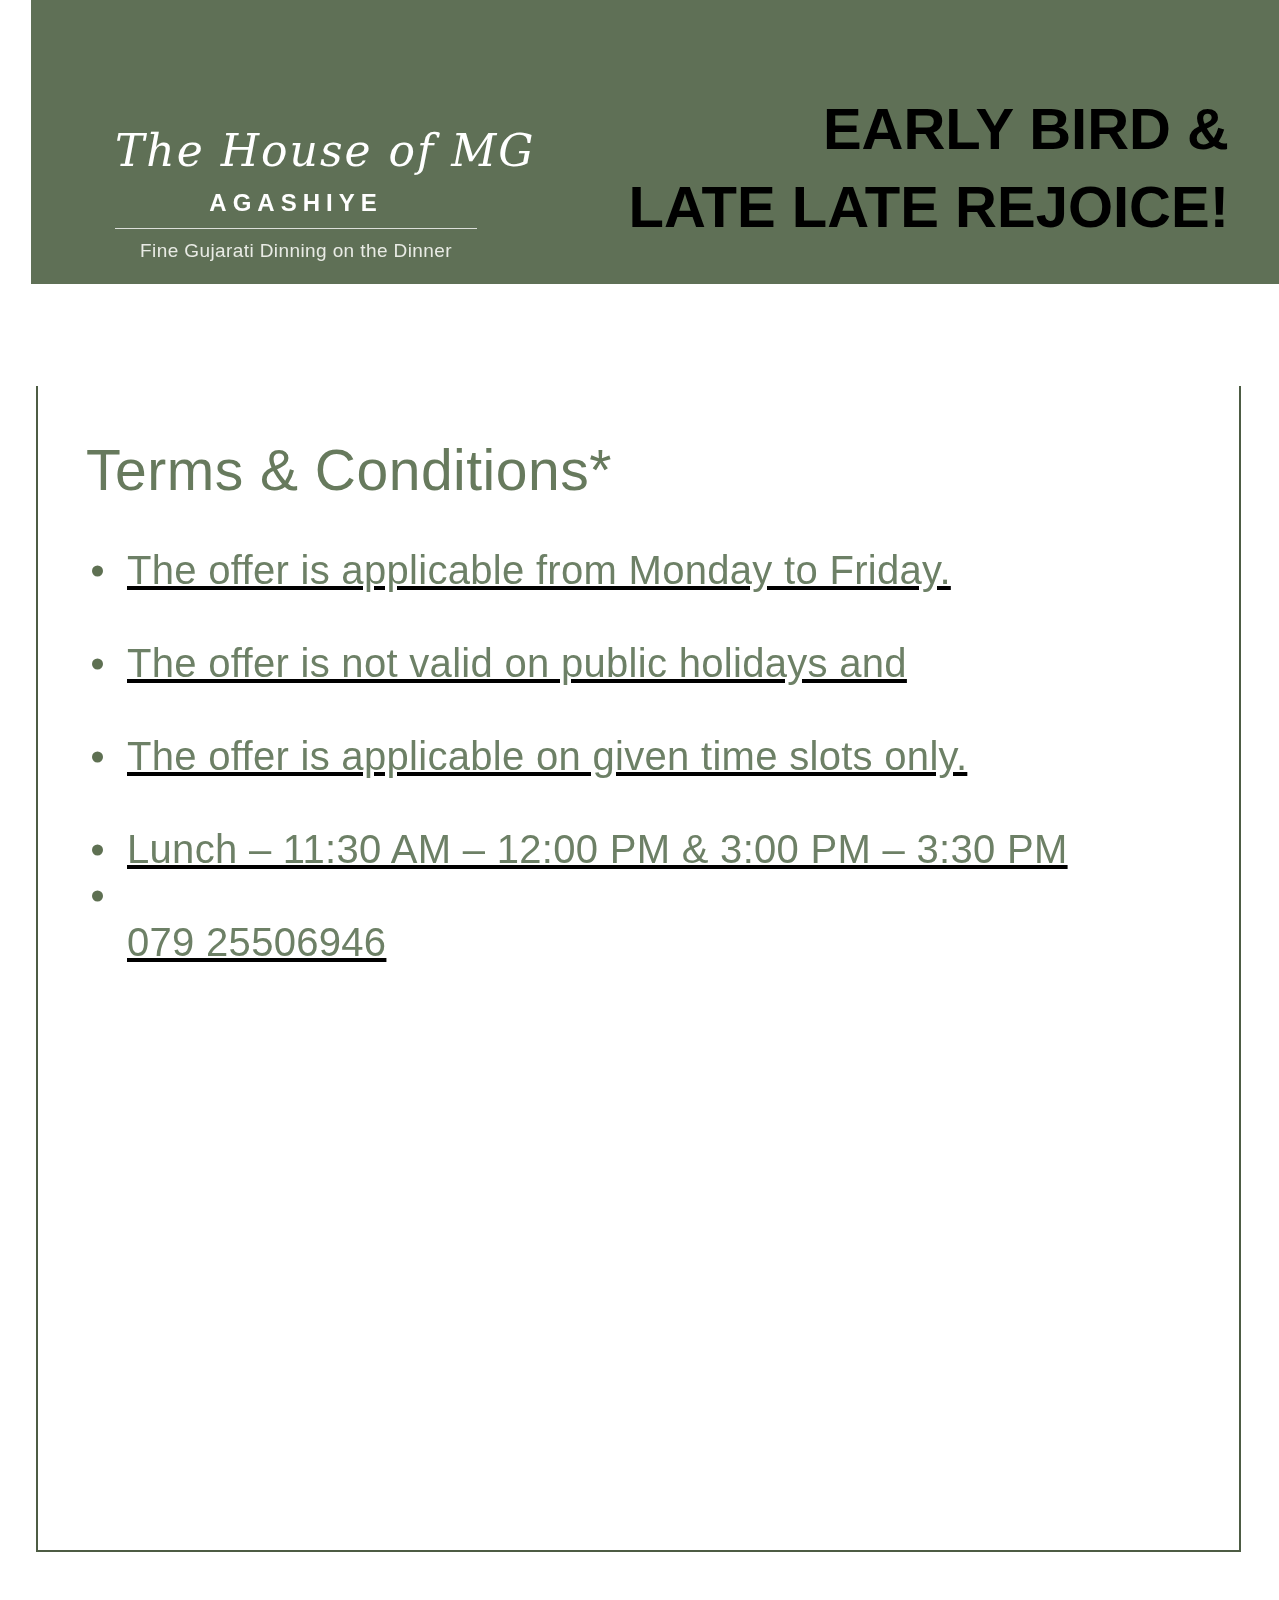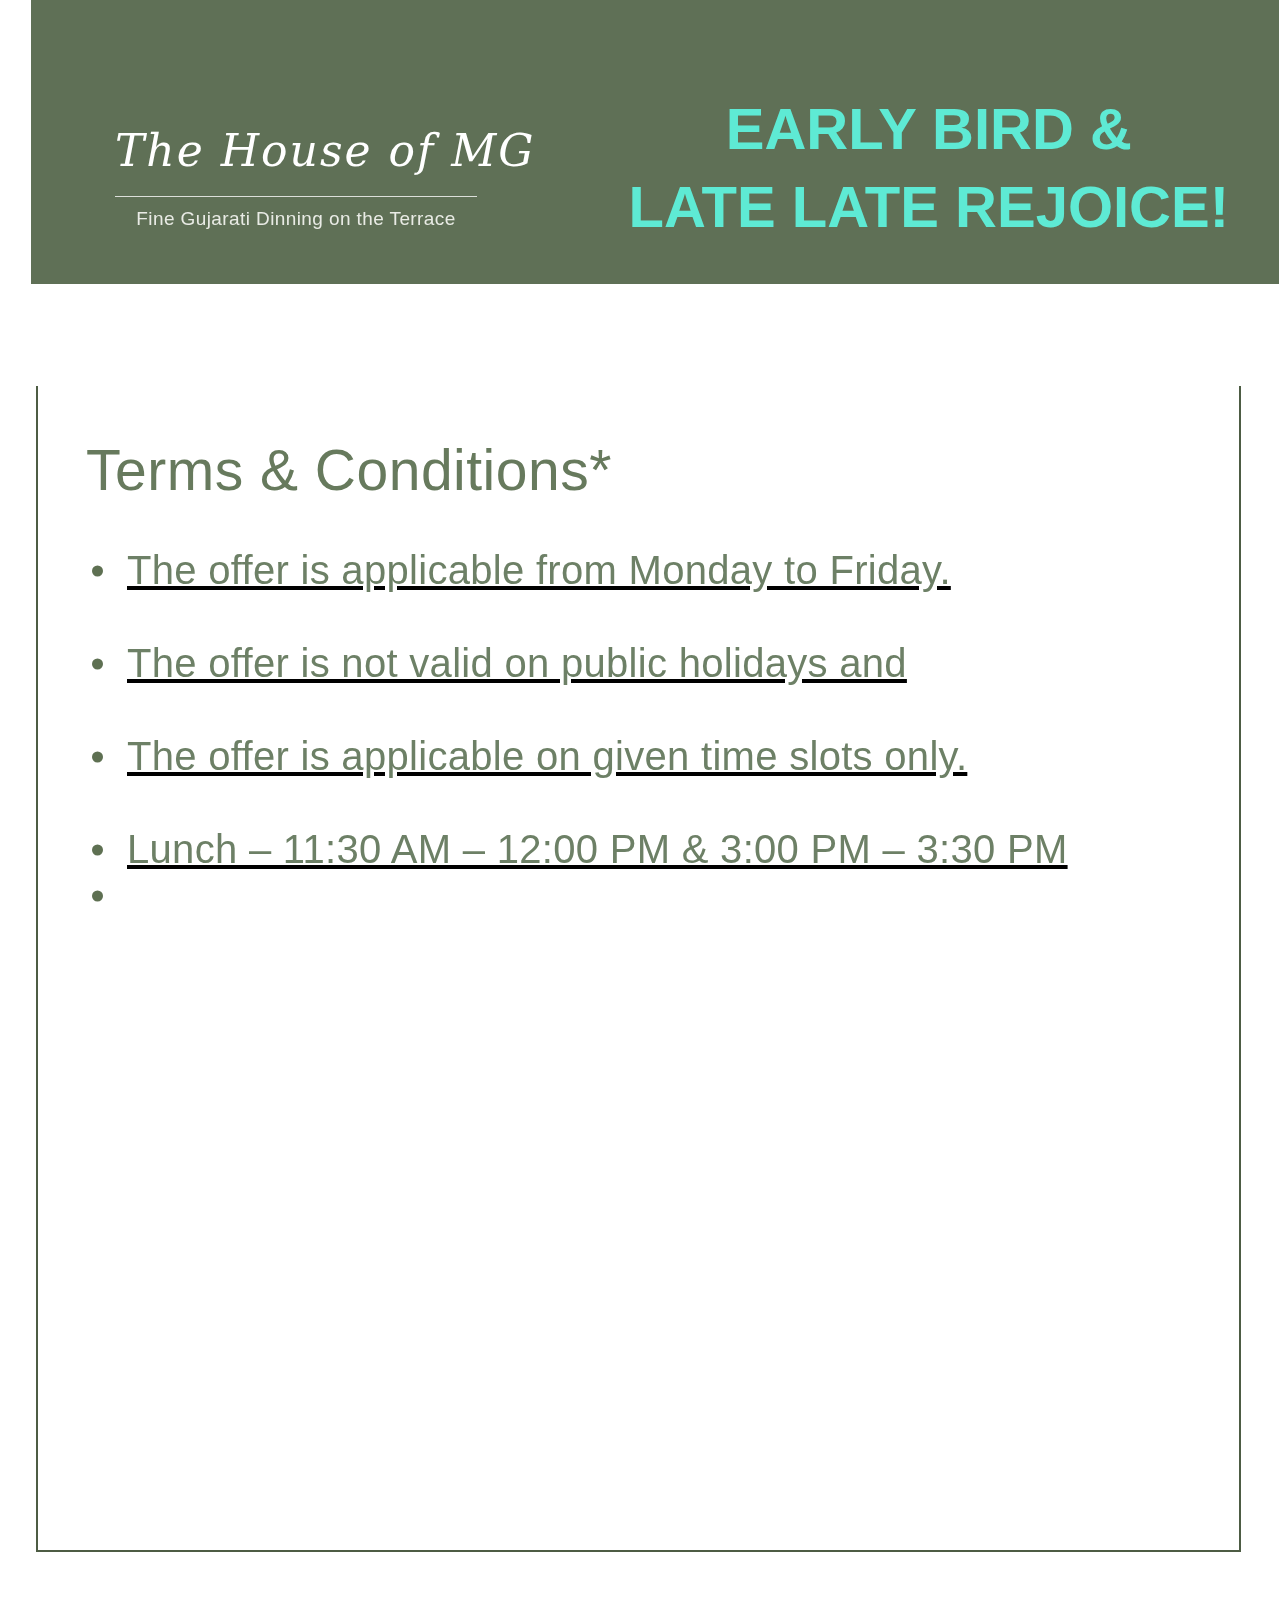--- a/index.html
+++ b/index.html
@@ -36,21 +36,21 @@
     line-height:1.1;
   }
   .logo-divider{
     margin-top:12px;height:1px;background:rgba(255,255,255,0.78);width:100%;
   }
   .logo-tagline{
     margin-top:11px;font-size:19px;font-weight:400;letter-spacing:0.4px;
     color:var(--tagline);white-space:nowrap;
   }
   .headline{
-    position:absolute;right:81px;top:90px;text-align:center;color:#5eead4;
+    position:absolute;right:81px;top:90px;text-align:right;color:#000000;
     font-size:58px;font-weight:800;line-height:78px;letter-spacing:0px;
     white-space:nowrap;
   }
 
   
   .frame{
     position:absolute;left:36px;top:386px;width:1205px;height:1166px;
     border-left:2px solid var(--frame-border);
     border-right:2px solid var(--frame-border);
     border-bottom:2px solid var(--frame-border);
@@ -76,22 +76,23 @@
     position:absolute;left:0;top:50%;transform:translateY(-50%);
     width:11px;height:11px;border-radius:50%;background:var(--dot);
   }
 </style>
 </head>
 <body>
 
 <div class="header">
   <div class="logo">
     <div class="logo-script">The House of MG</div>
+    <div class="logo-sub">AGASHIYE</div>
     <div class="logo-divider"></div>
-    <div class="logo-tagline">Fine Gujarati Dinning on the Terrace</div>
+    <div class="logo-tagline">Fine Gujarati Dinning on the Dinner</div>
   </div>
   <div class="headline">
     <div>EARLY BIRD &amp;</div>
     <div>LATE LATE REJOICE!</div>
   </div>
 </div>
 
 <div class="frame"></div>
 
 <div class="content">
@@ -107,15 +108,16 @@
     <li class="term-item">
       <div class="term-line"><span class="dot"></span><span>The offer is applicable on given time slots only.</span></div>
     </li>
     <li class="term-item">
       <div class="term-line"><span class="dot"></span><span>Lunch – 11:30 AM – 12:00 PM &amp; 3:00 PM – 3:30 PM</span></div>
     </li>
     <li class="term-item">
       <div class="term-line"><span class="dot"></span></div>
     </li>
     <li class="term-item">
+      <div class="term-line"><span>079 25506946</span></div>
     </li>
   </ul>
 </div>
 
 </body></html>

